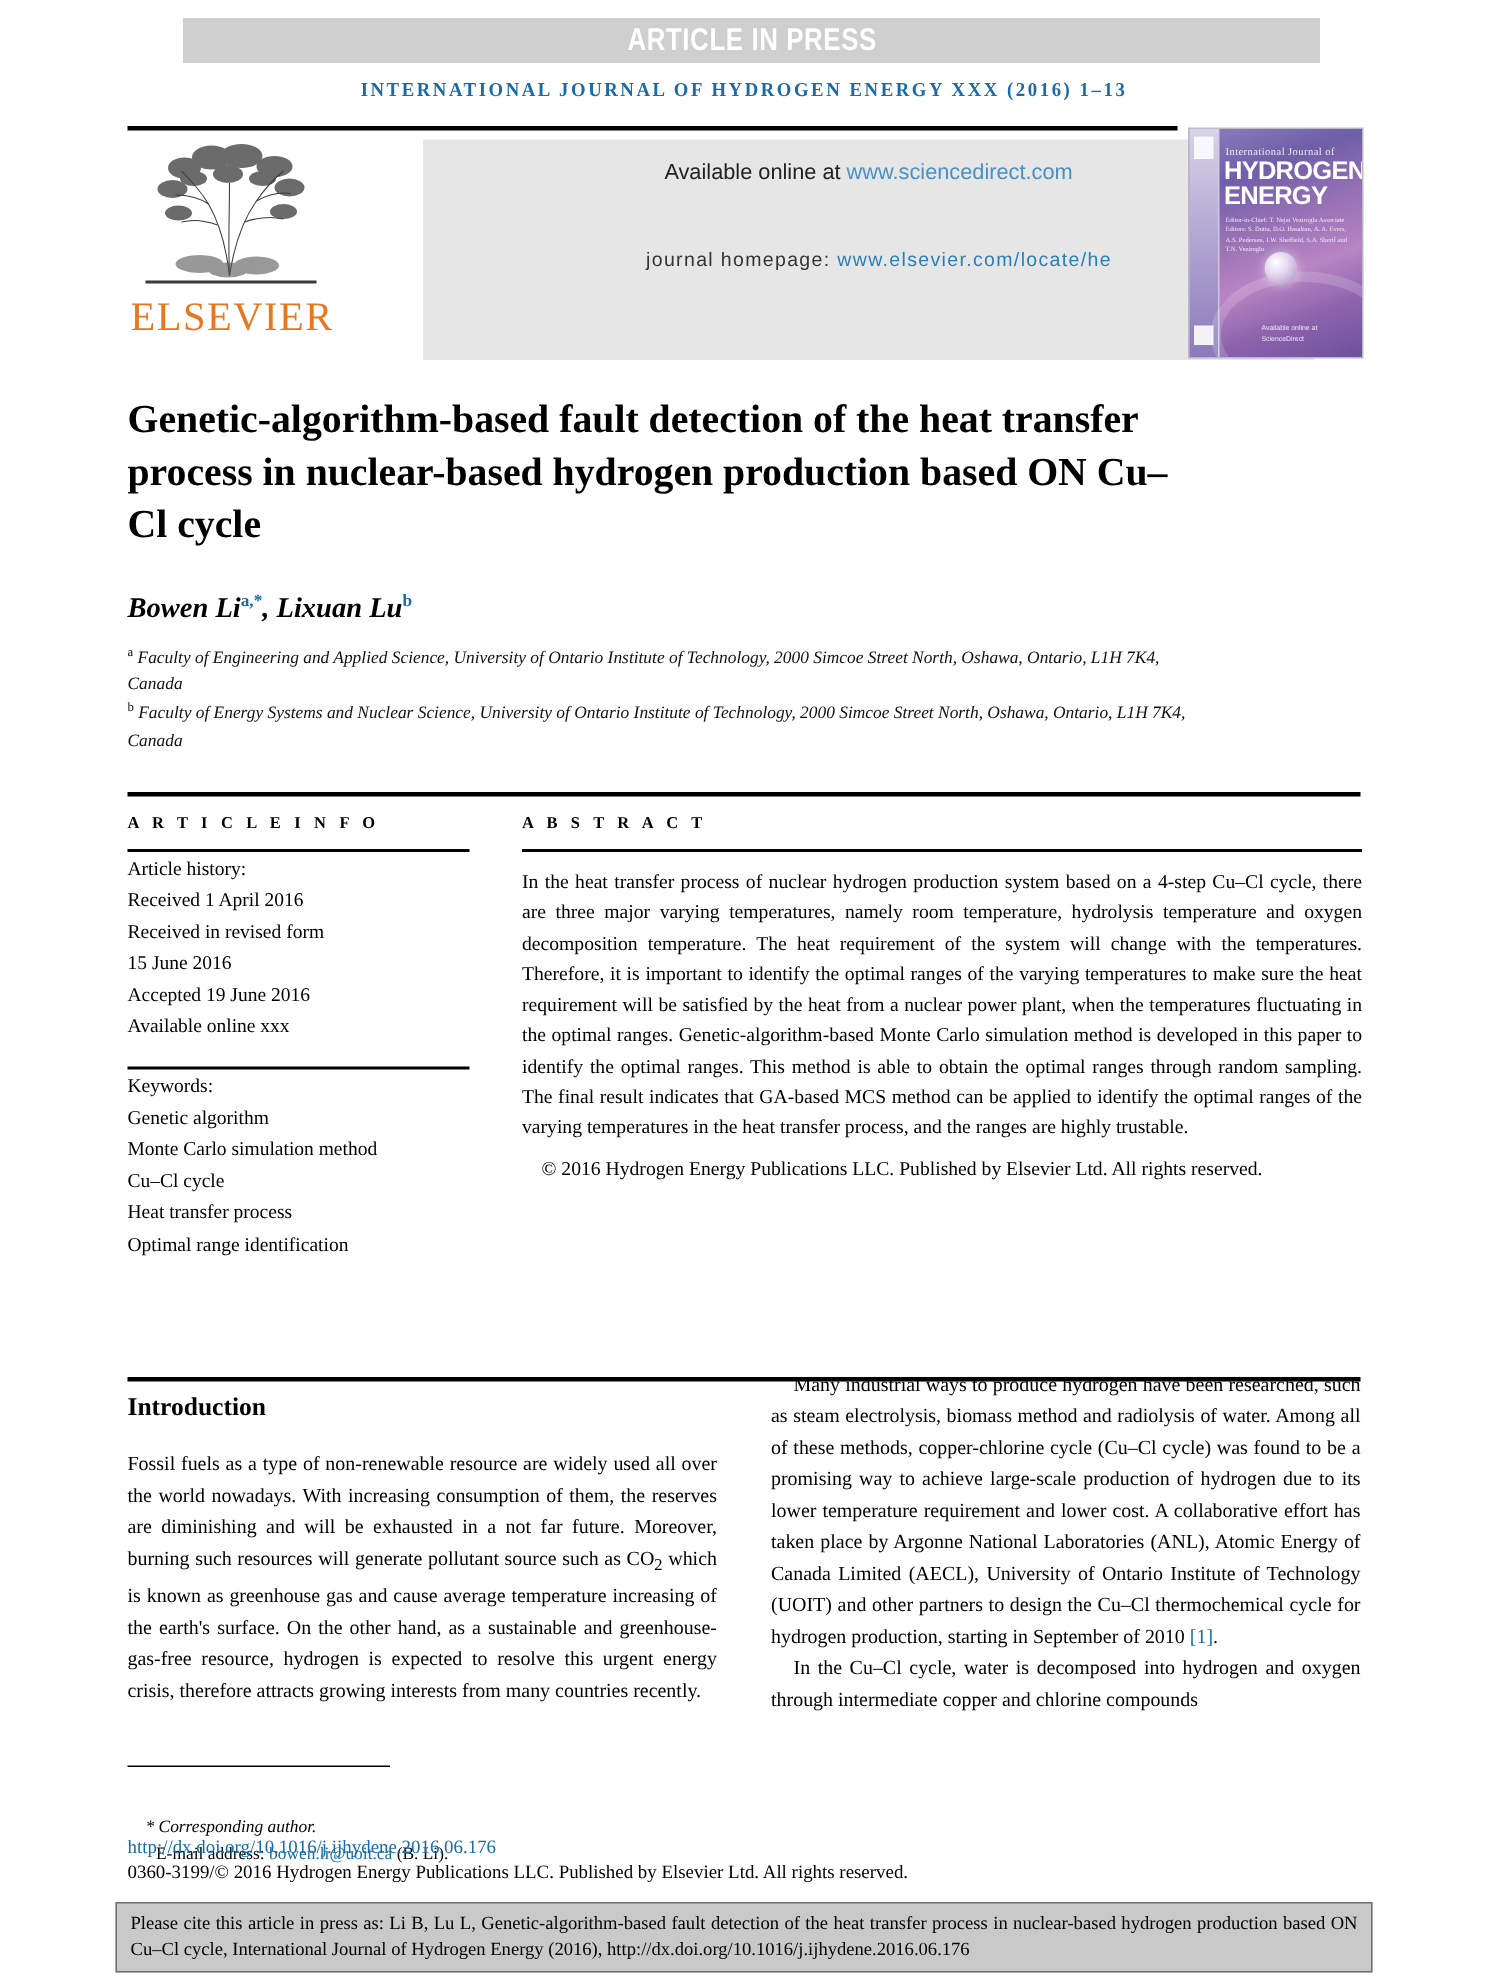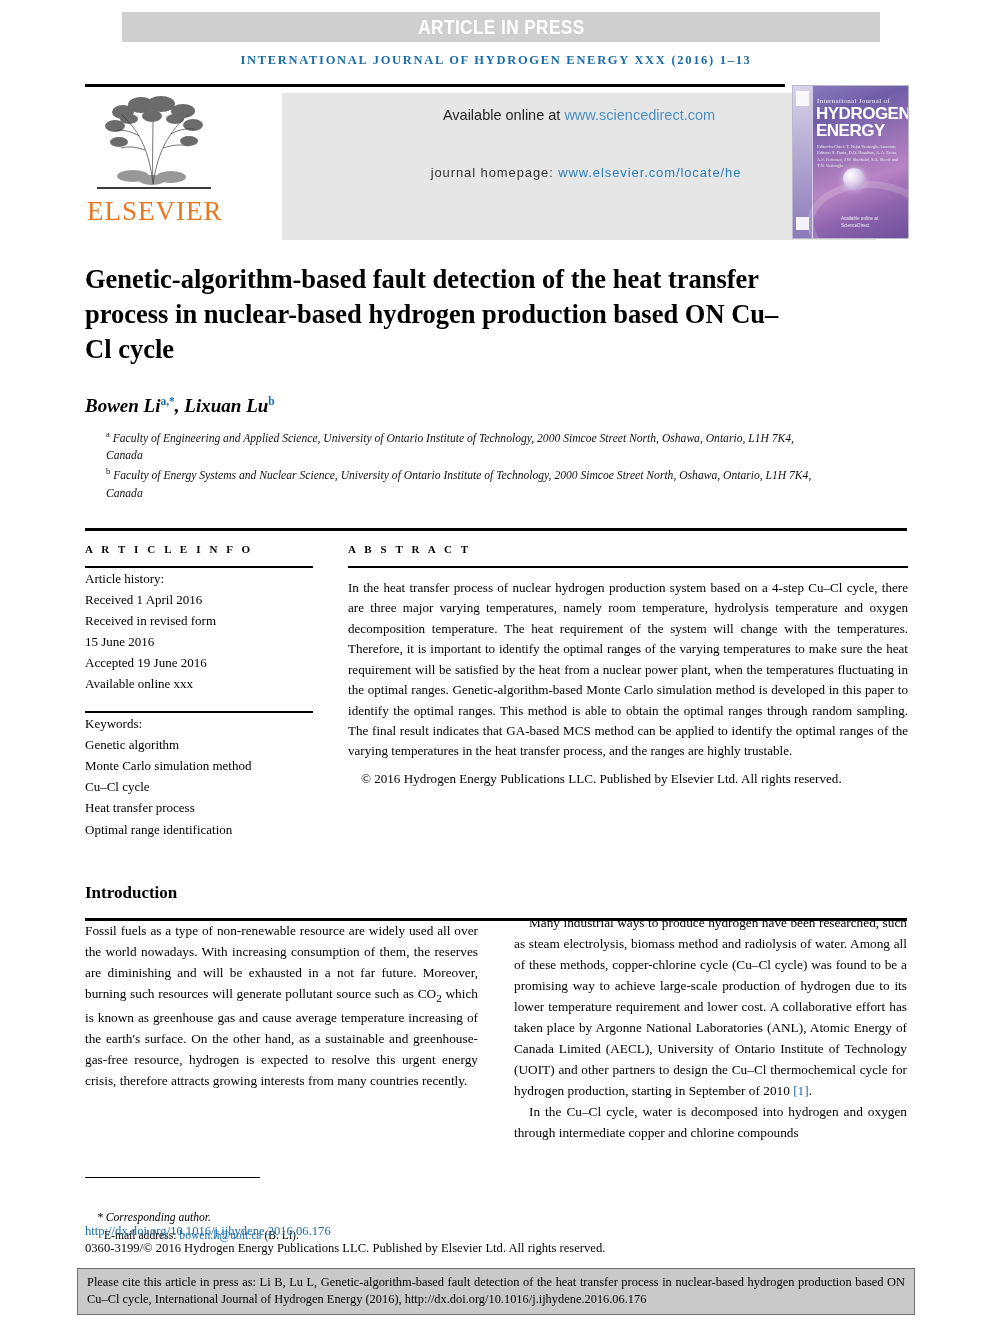--- a/index.html
+++ b/index.html
@@ -229,21 +229,20 @@
   .affils {
     position: absolute;
     left: 85px;
     top: 428px;
     width: 720px;
     font-family: "Liberation Serif", serif;
     font-style: italic;
     font-size: 11.6px;
     line-height: 1.52;
     color: #111;
-    margin-left: 21px;
   }
   .affils sup { font-style: normal; font-size: 8.5px; }
 
   
   .rule-thin {
     position: absolute;
     background: #000;
   }
 
   
@@ -309,21 +308,21 @@
     position: absolute;
     left: 85px;
     top: 918px;
     width: 822px;
     height: 3px;
     background: #000;
   }
   .col-left {
     position: absolute;
     left: 85px;
-    top: 883px;
+    top: 928px;
     width: 393px;
   }
   .col-right {
     position: absolute;
     left: 514px;
     top: 912px;
     width: 393px;
   }
   .body-head {
     font-family: "Liberation Serif", serif;

